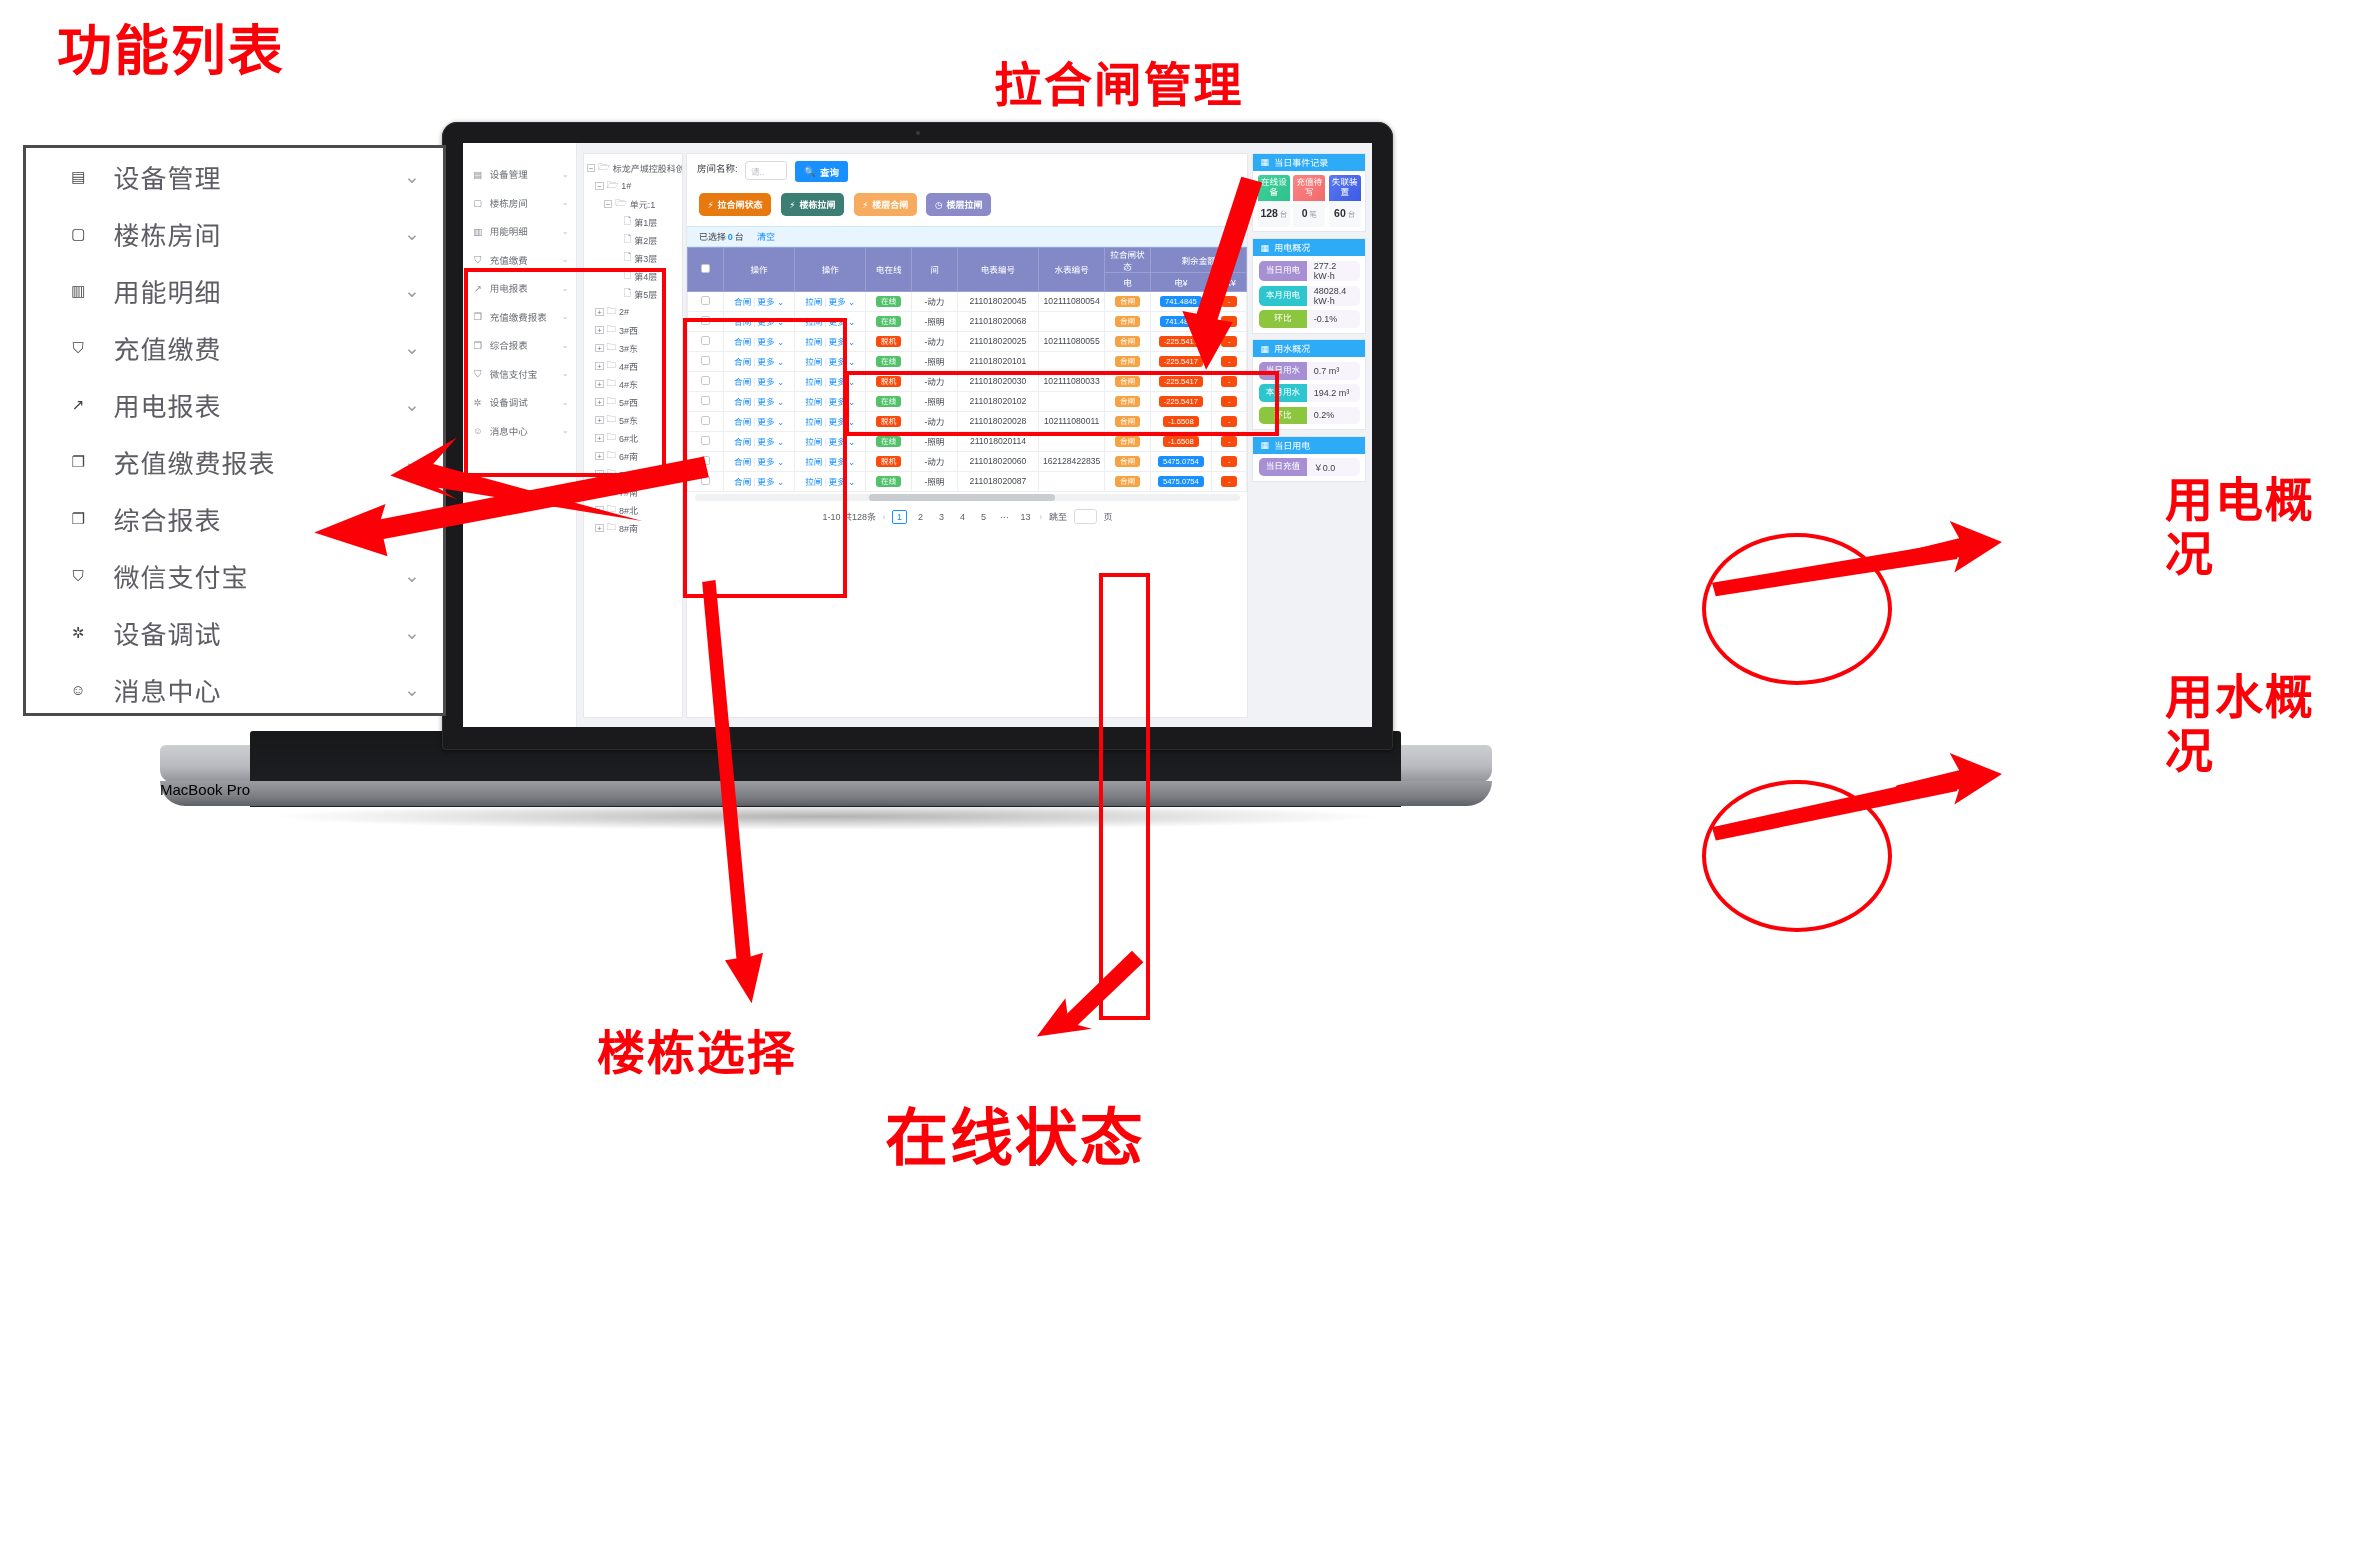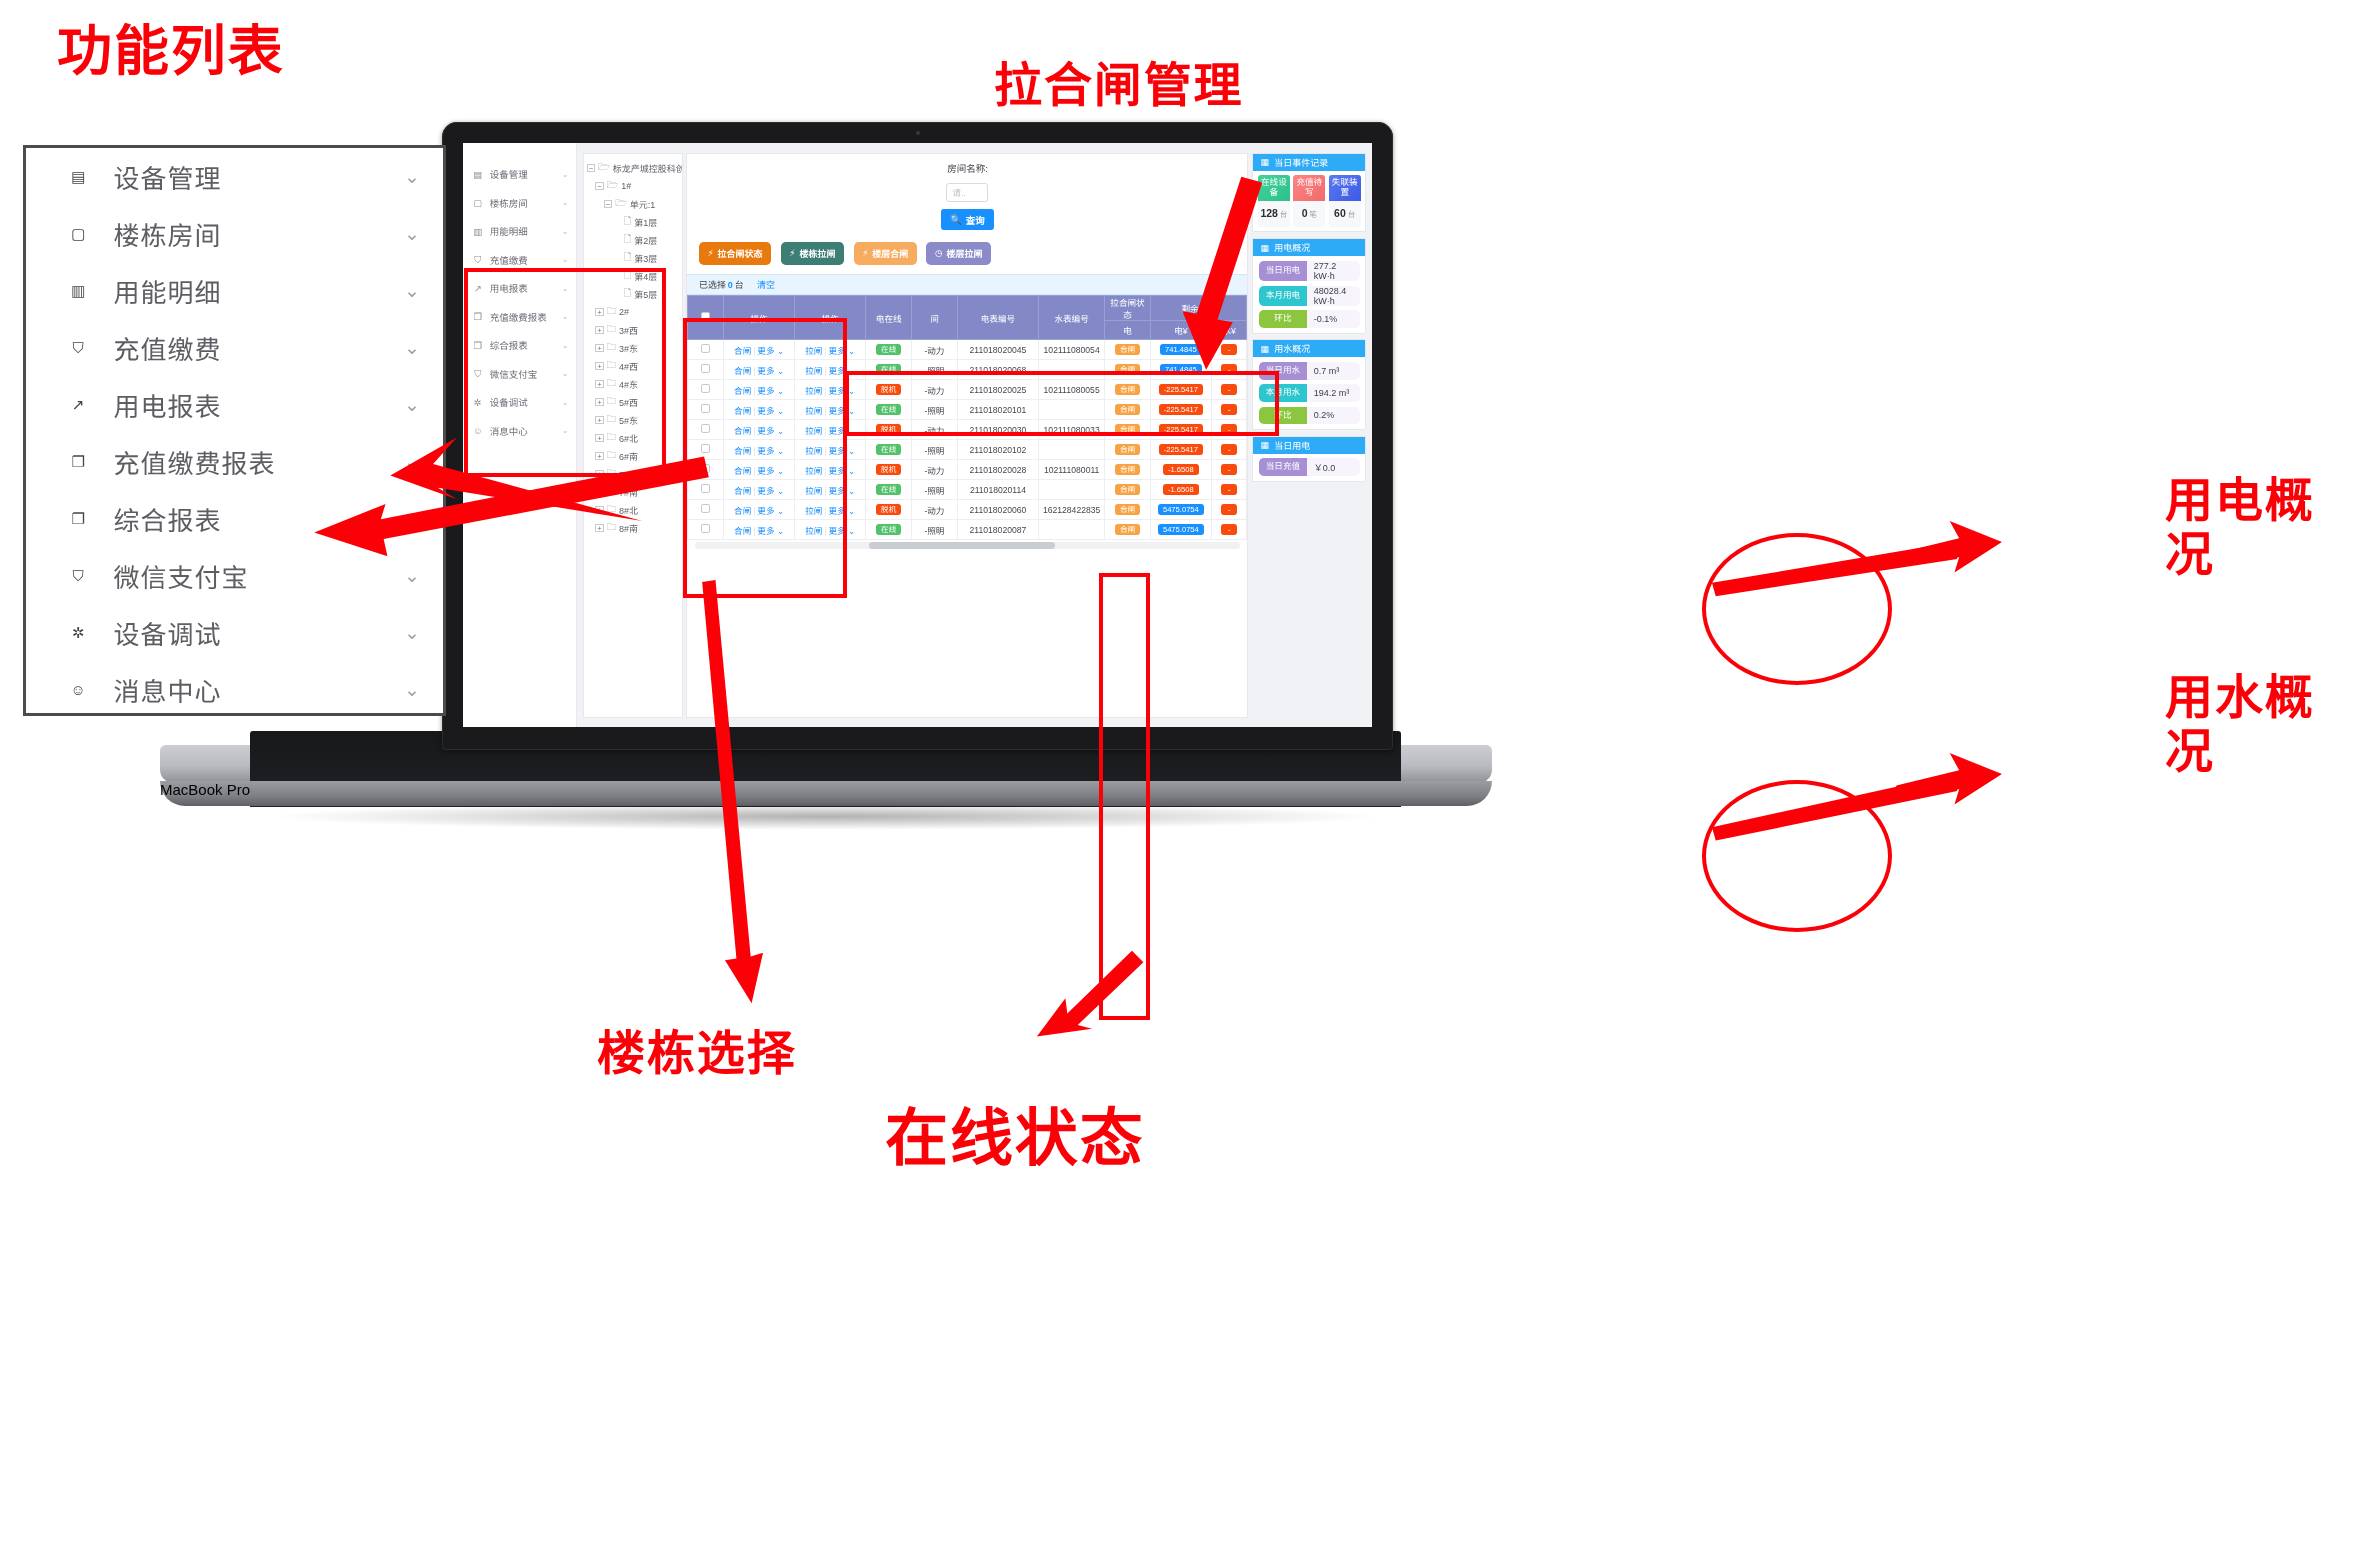--- a/index.html
+++ b/index.html
@@ -115,21 +115,21 @@
   }
   .tnode{ display:flex; align-items:center; height:18px; gap:2.9px; white-space:nowrap;}
   .tnode .sw{ width:8.6px;height:8.6px;border:1px solid #c6c9ce;background:#fff;
               display:flex;align-items:center;justify-content:center;font-size:7.6px;color:#70747b; flex:0 0 auto;}
   .tnode .sw.blank{border:none;background:transparent;}
   .tnode .fi{ flex:0 0 auto; color:#8d9197; font-size:9.5px;}
   .tnode .tx{ color:#5a5e66;}
 
   .app-main{ flex:1 1 auto; display:flex; flex-direction:column; background:#fff;
              margin:9.5px 3.8px 9.5px 3.8px; border:1px solid #e8e8ec; min-width:0;}
-  .search-bar{ display:flex; align-items:center; gap:7.6px; padding:7.6px 9.5px;flex-direction:column; }
+  .search-bar{ display:flex; gap:7.6px; padding:7.6px 9.5px; }
   .search-bar .lbl{ font-size:9.5px; color:#3d4148; white-space:nowrap;}
   .search-bar .inp{
     width:42px;height:19px;border:1px solid #d9dade;border-radius:2.9px;background:#fff;
     font-size:8.6px;color:#b9bcc2; display:flex;align-items:center;padding-left:4.8px;
   }
   .btn-query{
     background:#1890ff;color:#fff;border-radius:2.9px;height:21px;
     display:flex;align-items:center;gap:3.8px;padding:0 9.5px;font-size:9.5px;font-weight:700;
   }
   .gate-btns{ display:flex; gap:9.5px; padding:3.8px 11.4px 9.5px 11.4px;}
@@ -625,20 +625,35 @@
                   <td><span class="pill blue">5475.0754</span></td>
                   <td><span class="pill dash">-</span></td>
                 </tr>
               </tbody>
           </table>
 
           <div class="hscroll">
               <i></i>
             </div>
 
+          <div class="pager" id="pager">
+              <span>1-10 共128条</span>
+              <span class="arw">‹</span>
+              <span class="pg on">1</span>
+              <span class="pg">2</span>
+              <span class="pg">3</span>
+              <span class="pg">4</span>
+              <span class="pg">5</span>
+              <span class="pg">···</span>
+              <span class="pg">13</span>
+              <span class="arw">›</span>
+              <span>跳至</span>
+              <span class="jump"></span>
+              <span>页</span>
+            </div>
         </div>
 
         <div class="app-right">
 
           <div class="card">
             <div class="hd">
               <span class="ic">▦</span>
               <span>当日事件记录</span>
             </div>
             <div class="ev-row" id="evRow">

